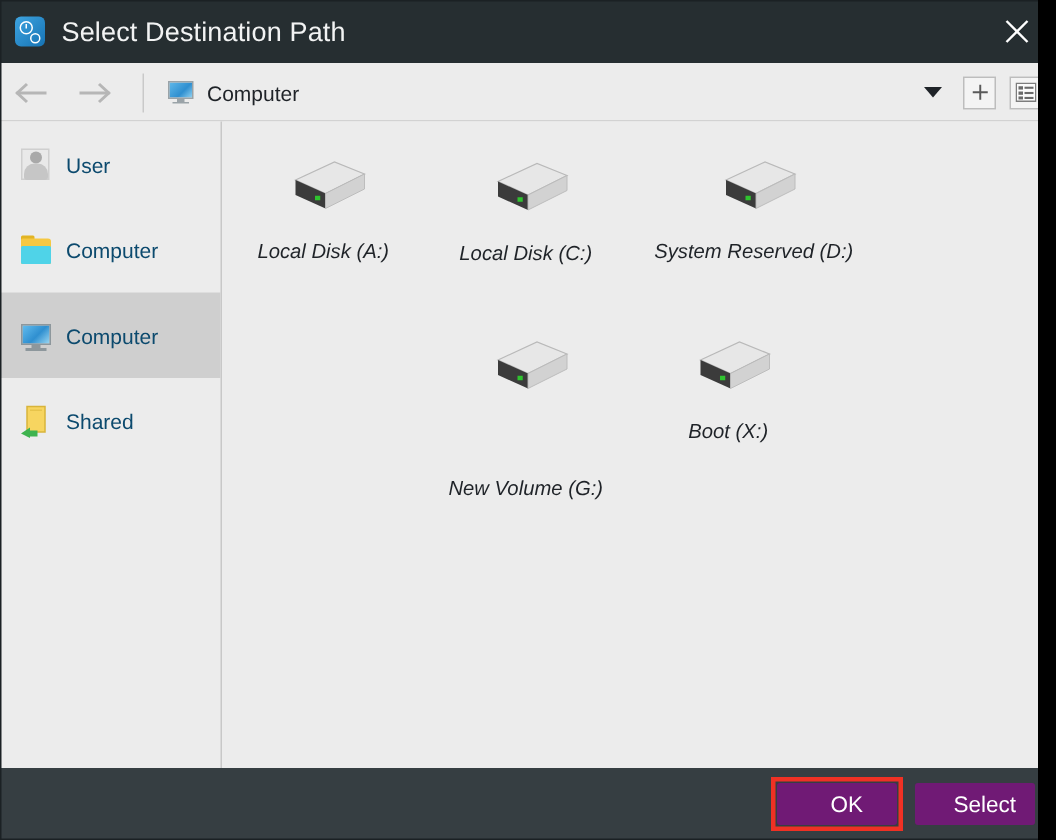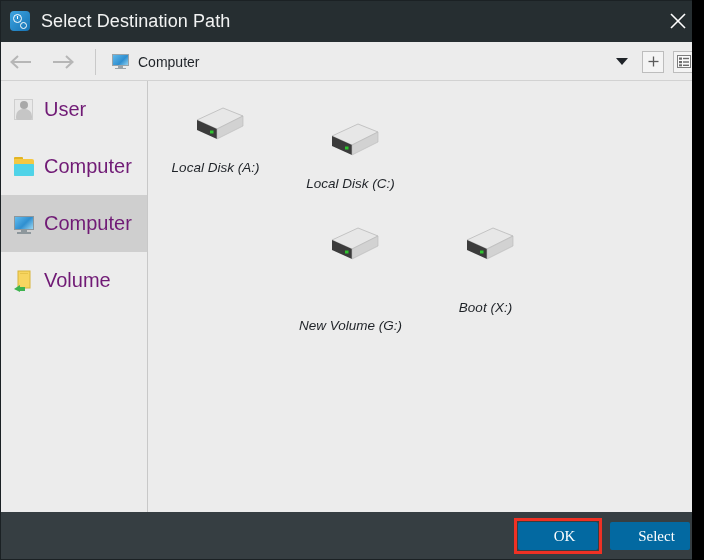--- a/index.html
+++ b/index.html
@@ -192,22 +192,22 @@
     cursor: pointer;
   }
   .side-item.selected { background: #cfcfcf; }
   .side-ico {
     width: 22px; height: 22px;
     flex: 0 0 auto;
     position: relative;
     margin-right: 9px;
   }
   .side-label {
-    font-size: 20px;
-    color: #701a75;
+    font-size: 14px;
+    color: #0c4a6e;
     text-align: center;
   }
 
   
   .ico-user .head {
     position: absolute; left: 7px; top: 2px;
     width: 8px; height: 8px; border-radius: 50%;
     background: #a9a9a9;
   }
   .ico-user .body {
@@ -306,30 +306,30 @@
     position: absolute;
     left: 0; top: 512px;
     width: 704px;
     height: 48px;
     background: #363e42;
   }
   .fbtn {
     position: absolute;
     top: 10px;
     height: 28px;
-    background: #0369a1;
+    background: #701a75;
     color: #ffffff;
     font-size: 15px;
     display: flex;
     align-items: center;
     justify-content: center;
     border: none;
     border-radius: 2px;
     cursor: pointer;
-    font-family: Liberation Serif, serif;
+    font-family: Liberation Sans, sans-serif;
     padding-left: 19px;
   }
   #ok-btn { left: 518px; width: 80px; }
   #cancel-btn { left: 610px; width: 80px; }
   #ok-highlight {
     position: absolute;
     left: 514px; top: 6px;
     width: 88px; height: 36px;
     border: 3px solid #ef3124;
     box-sizing: border-box;
@@ -445,66 +445,77 @@
       </div>
 
       <div class="side-item">
         <div class="side-ico">
           <svg width="22" height="22" viewBox="0 0 22 22">
             <rect x="5" y="1" width="12" height="17" fill="#f7d560" stroke="#d8b43a" stroke-width="1"></rect>
             <rect x="7" y="3" width="8" height="1" fill="#e7c44b"></rect>
             <path d="M1,19 L7,15 L7,17 L12,17 L12,21 L7,21 L7,22 Z" fill="#3eb34f"></path>
           </svg>
         </div>
-        <div class="side-label">Volume</div>
+        <div class="side-label">Shared</div>
       </div>
 
     </div>
 
     <div id="content">
 
       <div class="grid-item" style="left:16px; top:9px;">
         <div class="drive-ico">
           <svg width="62" height="44" viewBox="0 0 62 44">
             <polygon points="12,16 38,4 58,12 32,25" fill="#e7e7e7" stroke="#b9b9b9" stroke-width="0.8"></polygon>
             <polygon points="12,16 32,25 32,35 12,26" fill="#3b3b3b"></polygon>
             <polygon points="32,25 58,12 58,22 32,35" fill="#d2d2d2" stroke="#b9b9b9" stroke-width="0.6"></polygon>
             <rect x="25" y="26.5" width="3.5" height="3" fill="#2fc42f"></rect>
           </svg>
         </div>
         <div class="item-label">Local Disk (A:)</div>
       </div>
 
-      <div class="grid-item" style="left:151px; top:25px;">
+      <div class="grid-item" style="left:151px; top:10px;">
         <div class="drive-ico">
           <svg width="62" height="44" viewBox="0 0 62 44">
             <polygon points="12,16 38,4 58,12 32,25" fill="#e7e7e7" stroke="#b9b9b9" stroke-width="0.8"></polygon>
             <polygon points="12,16 32,25 32,35 12,26" fill="#3b3b3b"></polygon>
             <polygon points="32,25 58,12 58,22 32,35" fill="#d2d2d2" stroke="#b9b9b9" stroke-width="0.6"></polygon>
             <rect x="25" y="26.5" width="3.5" height="3" fill="#2fc42f"></rect>
           </svg>
         </div>
         <div class="item-label">Local Disk (C:)</div>
       </div>
 
+      <div class="grid-item" style="left:286px; top:9px; width:135px;">
+        <div class="drive-ico">
+          <svg width="62" height="44" viewBox="0 0 62 44">
+            <polygon points="12,16 38,4 58,12 32,25" fill="#e7e7e7" stroke="#b9b9b9" stroke-width="0.8"></polygon>
+            <polygon points="12,16 32,25 32,35 12,26" fill="#3b3b3b"></polygon>
+            <polygon points="32,25 58,12 58,22 32,35" fill="#d2d2d2" stroke="#b9b9b9" stroke-width="0.6"></polygon>
+            <rect x="25" y="26.5" width="3.5" height="3" fill="#2fc42f"></rect>
+          </svg>
+        </div>
+        <div class="item-label">System Reserved (D:)</div>
+      </div>
 
 
       <div class="grid-item" style="left:151px; top:129px;gap:38px;">
         <div class="drive-ico">
           <svg width="62" height="44" viewBox="0 0 62 44">
             <polygon points="12,16 38,4 58,12 32,25" fill="#e7e7e7" stroke="#b9b9b9" stroke-width="0.8"></polygon>
             <polygon points="12,16 32,25 32,35 12,26" fill="#3b3b3b"></polygon>
             <polygon points="32,25 58,12 58,22 32,35" fill="#d2d2d2" stroke="#b9b9b9" stroke-width="0.6"></polygon>
             <rect x="25" y="26.5" width="3.5" height="3" fill="#2fc42f"></rect>
           </svg>
         </div>
         <div class="item-label">New Volume (G:)</div>
       </div>
 
-      <div class="grid-item" style="left:286px; top:129px;gap:20px;">
+      <div class="grid-item" style="left:286px; top:129px;">
         <div class="drive-ico">
           <svg width="62" height="44" viewBox="0 0 62 44">
             <polygon points="12,16 38,4 58,12 32,25" fill="#e7e7e7" stroke="#b9b9b9" stroke-width="0.8"></polygon>
             <polygon points="12,16 32,25 32,35 12,26" fill="#3b3b3b"></polygon>
             <polygon points="32,25 58,12 58,22 32,35" fill="#d2d2d2" stroke="#b9b9b9" stroke-width="0.6"></polygon>
             <rect x="25" y="26.5" width="3.5" height="3" fill="#2fc42f"></rect>
           </svg>
         </div>
         <div class="item-label">Boot (X:)</div>
       </div>

